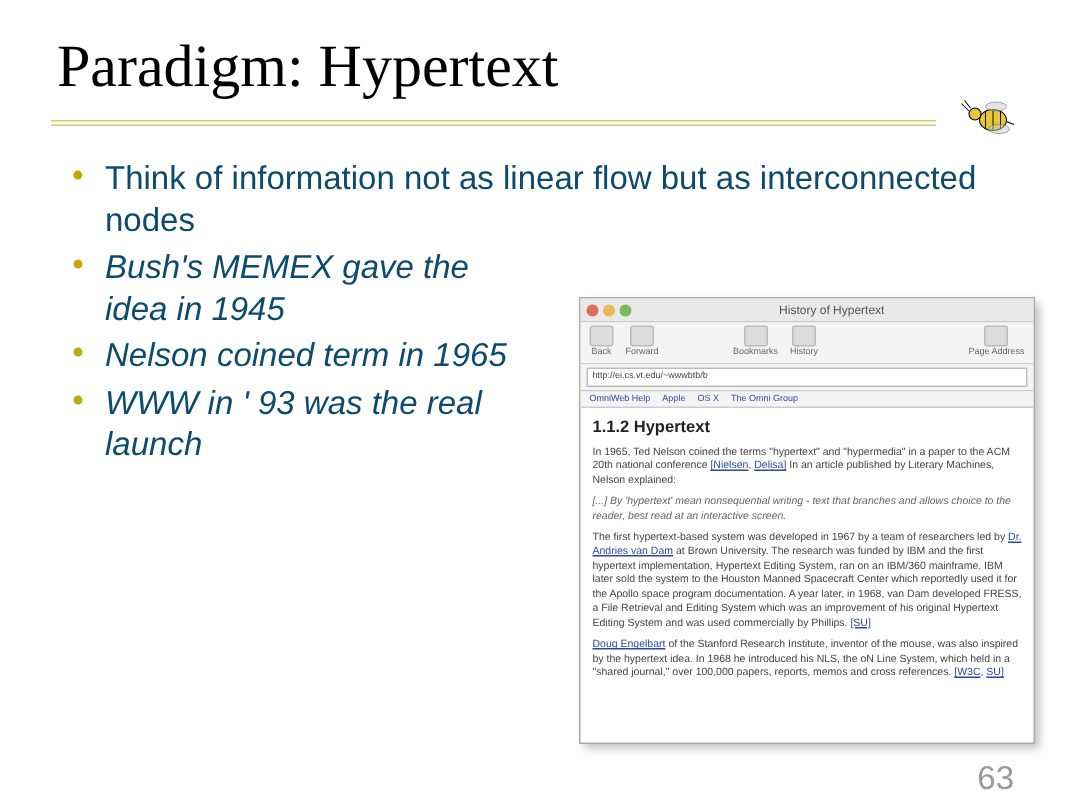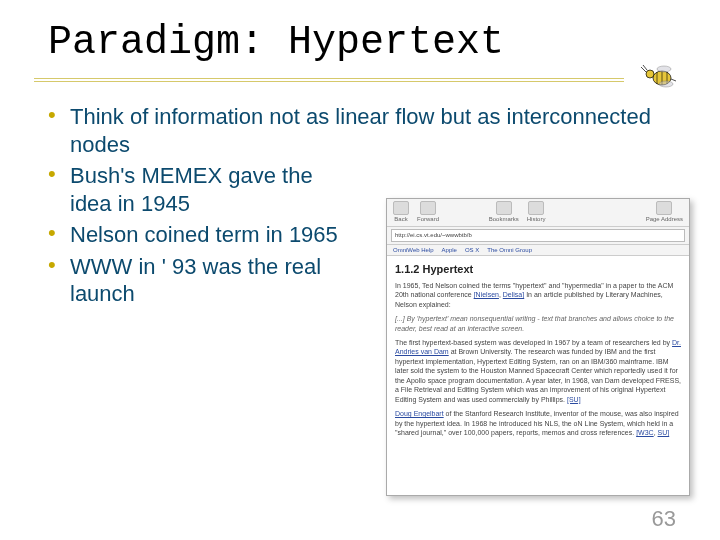--- a/index.html
+++ b/index.html
@@ -5,24 +5,24 @@
   body {
     margin: 0;
     width: 720px;
     height: 540px;
     background: #ffffff;
     font-family: Verdana, Geneva, sans-serif;
     position: relative;
     overflow: hidden;
   }
   .title {
-    font-family: Liberation Mono, monospace;
+    font-family: Liberation Serif, serif;
     font-size: 40px;
     color: #000;
-    padding: 20px 0 0 48px;
+    padding: 20px 0 0 38px;
   }
   .divider {
     position: relative;
     height: 18px;
     margin: 4px 0 14px 34px;
   }
   .divider .line {
     position: absolute;
     left: 0;
     right: 96px;
@@ -52,21 +52,21 @@
     padding: 2px 0 2px 22px;
   }
   ul.bullets > li::before {
     content: "•";
     position: absolute;
     left: 0;
     top: 0;
     color: #c6a800;
     font-size: 22px;
   }
-  .narrow { max-width: 280px; }
+  .narrow { max-width: 280px; font-style: italic; }
 
   .figure {
     position: absolute;
     right: 30px;
     top: 198px;
     width: 302px;
     height: 296px;
     border: 1px solid #aaa;
     background: #fff;
     font-family: "Lucida Grande", Tahoma, sans-serif;
@@ -168,20 +168,26 @@
 </div>
 
 <ul class="bullets">
   <li>Think of information not as linear flow but as interconnected nodes</li>
   <li class="narrow">Bush's MEMEX gave the idea in 1945</li>
   <li class="narrow">Nelson coined term in 1965</li>
   <li class="narrow">WWW in ' 93 was the real launch</li>
 </ul>
 
 <div class="figure">
+  <div class="win-ctrl">
+    <span class="dot red"></span>
+    <span class="dot yellow"></span>
+    <span class="dot green"></span>
+    <span class="win-title">History of Hypertext</span>
+  </div>
   <div class="toolbar">
     <div class="tb-btn">
         <div class="tb-icon"></div>
         <span>Back</span>
       </div>
     <div class="tb-btn">
         <div class="tb-icon"></div>
         <span>Forward</span>
       </div>
     <div style="flex:0.4"></div>

